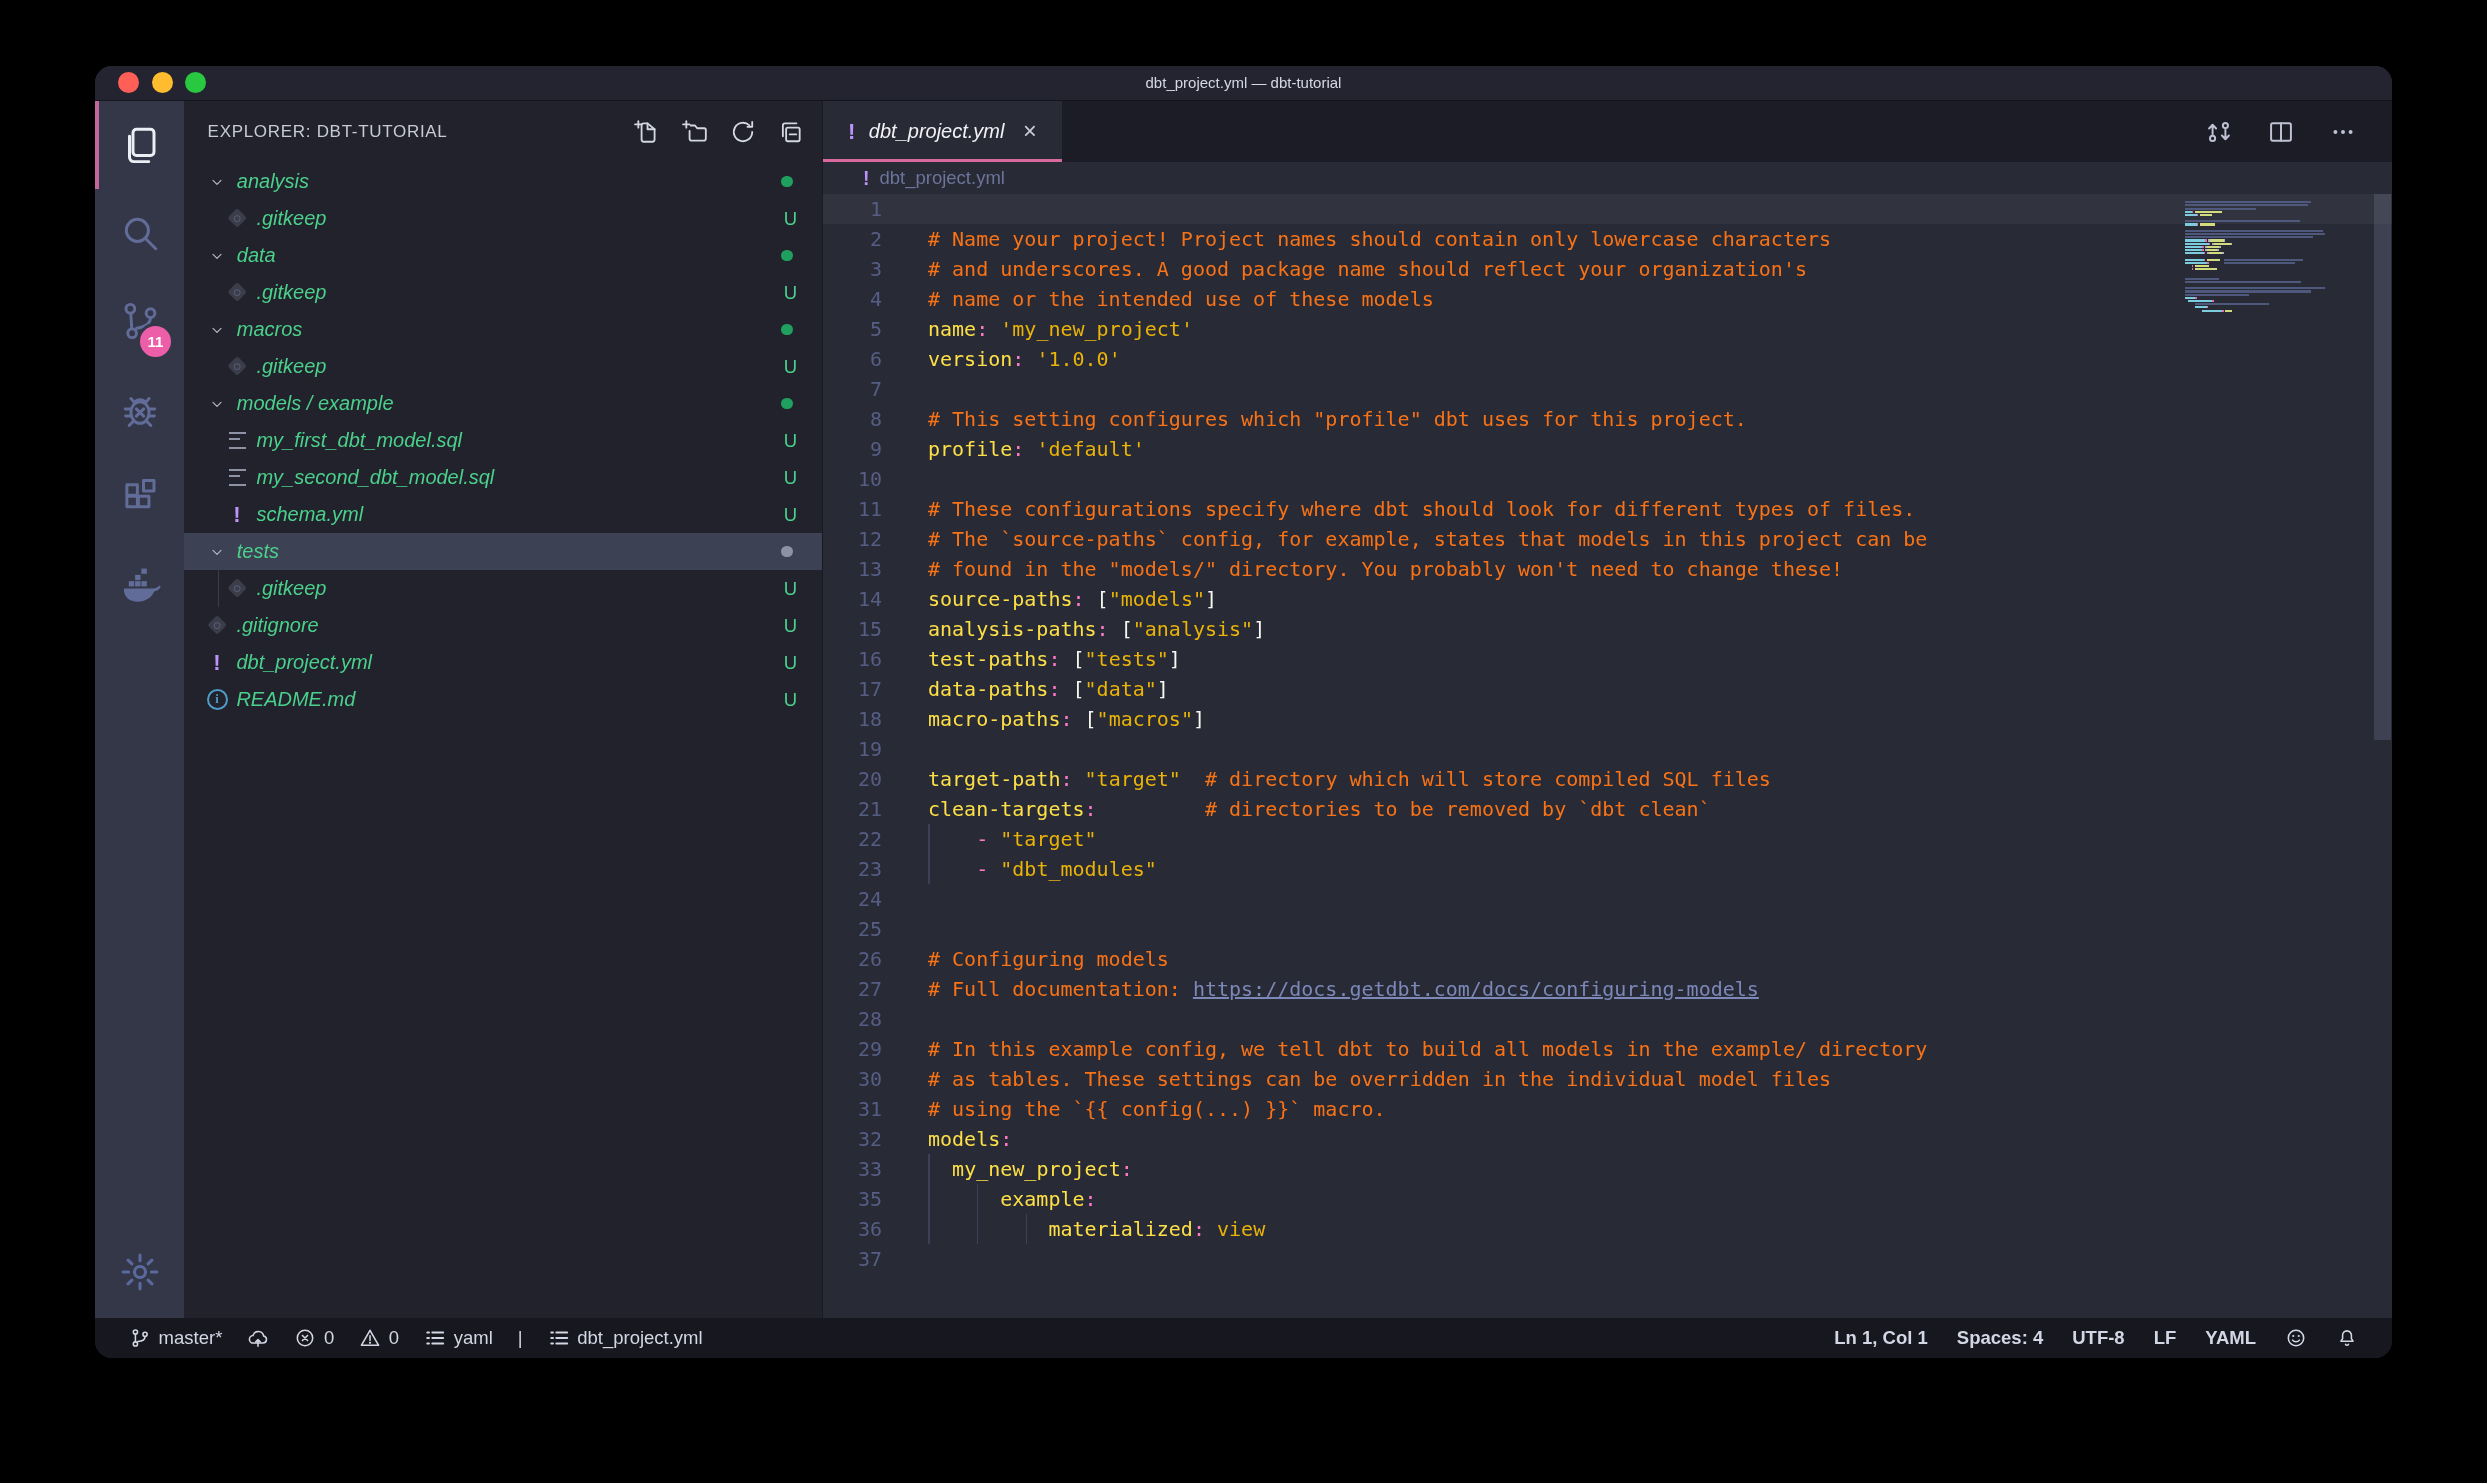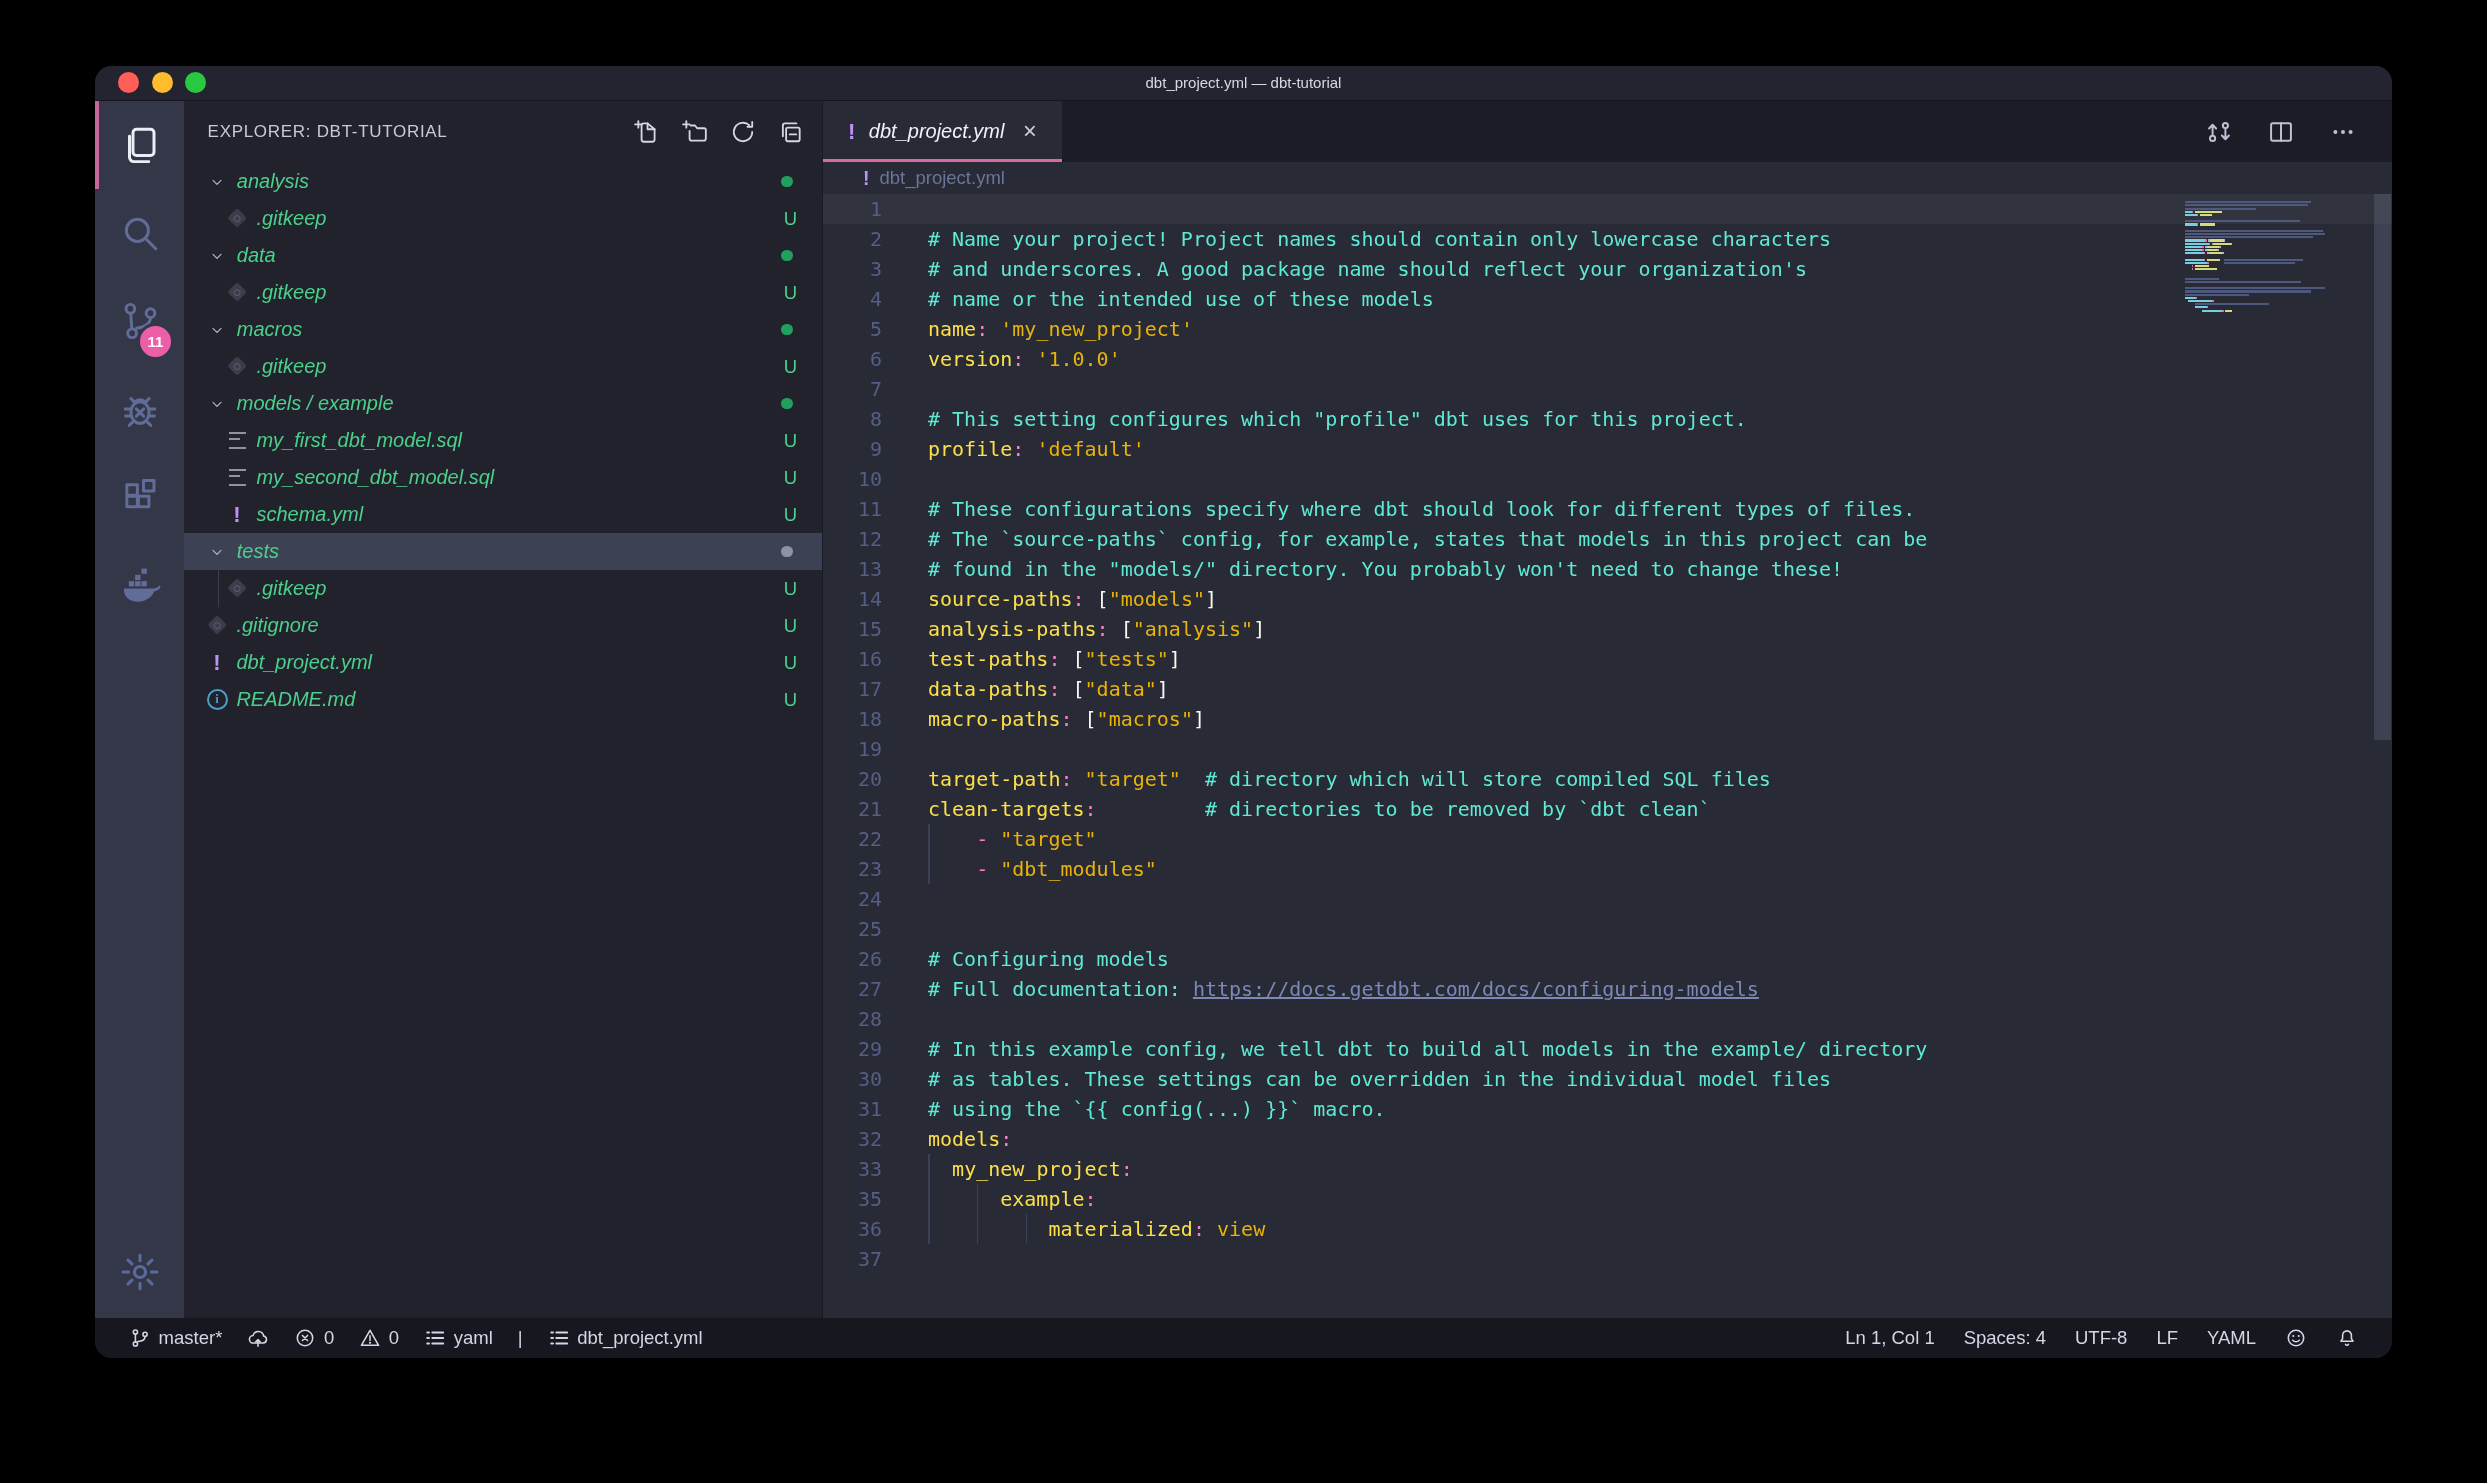--- a/index.html
+++ b/index.html
@@ -64,34 +64,34 @@
   .breadcrumb{position:absolute;left:0;top:61px;right:0;height:32px;display:flex;align-items:center;gap:10px;
               padding-left:40px;color:#6b7499;font-size:18.5px;background:#282a36;}
   .breadcrumb .excl{font-size:19.4px;}
   
   .codearea{position:absolute;left:0;top:93px;right:0;bottom:0;font-family:"DejaVu Sans Mono",monospace;}
   .cl{position:relative;height:30px;line-height:30px;white-space:pre;font-size:20px;}
   .cl.active{background:rgba(255,255,255,.045);}
   .gutter-num{position:absolute;left:0;width:59px;text-align:right;color:#565e85;}
   .ctext{position:absolute;left:105px;top:0;height:30px;}
   .guide{position:absolute;top:0;width:1.3px;height:30px;background:#3d4057;}
-  .tok-comment{color:#5eead4;margin-top:16px;} .tok-key{color:#fde047;} .tok-punc{color:#ff79c6;}
+  .tok-comment{color:#f97316;margin-top:16px;} .tok-key{color:#fde047;} .tok-punc{color:#ff79c6;}
   .tok-str{color:#eab308;} .tok-brk{color:#f8f8f2;} .tok-plain{color:#f8f8f2;}
   .tok-link{color:#7b88b8;text-decoration:underline;cursor:pointer;}
   
   .minimap{position:absolute;left:1362px;top:3.4px;width:185px;}
   .ml{height:3.2px;white-space:nowrap;}
   .ml span{display:inline-block;height:2.1px;margin-top:0.6px;vertical-align:top;opacity:.85;}
   .vscroll{position:absolute;left:1549px;top:0;width:20px;bottom:0;}
   .vscroll .slider{position:absolute;left:1.7px;top:0;width:17px;height:546px;background:rgba(120,126,152,.28);}
   
   .statusbar{position:absolute;left:0;bottom:0;right:0;height:40px;background:#17181f;
              display:flex;align-items:center;color:#d3d6e4;font-size:18.5px;}
   .sb-left{display:flex;align-items:center;gap:25px;margin-left:34px;}
-  .sb-right{display:flex;align-items:flex-start;gap:29px;margin-left:auto;margin-right:34px;}
+  .sb-right{display:flex;align-items:flex-start;gap:29px;margin-left:auto;margin-right:34px;font-weight:bold;}
   .st-item{display:flex;align-items:center;gap:7.6px;cursor:pointer;}
   .ic{display:inline-flex;align-items:center;justify-content:center;}
   .ic svg{display:block;}
 </style>
 </head>
 <body>
 
 <div class="stage">
   <div class="window">
 

